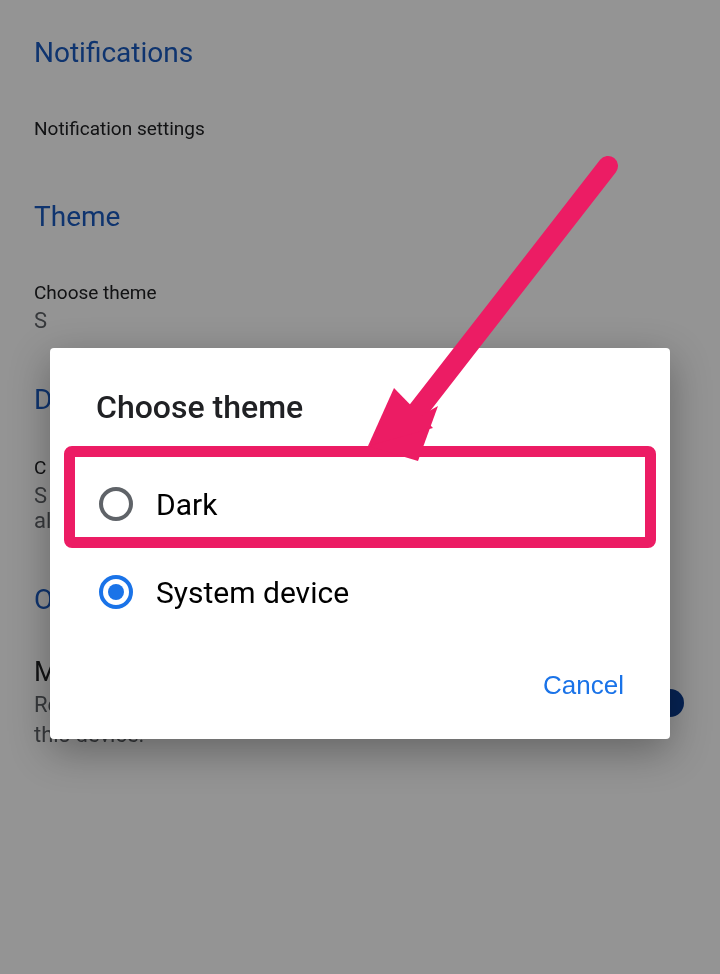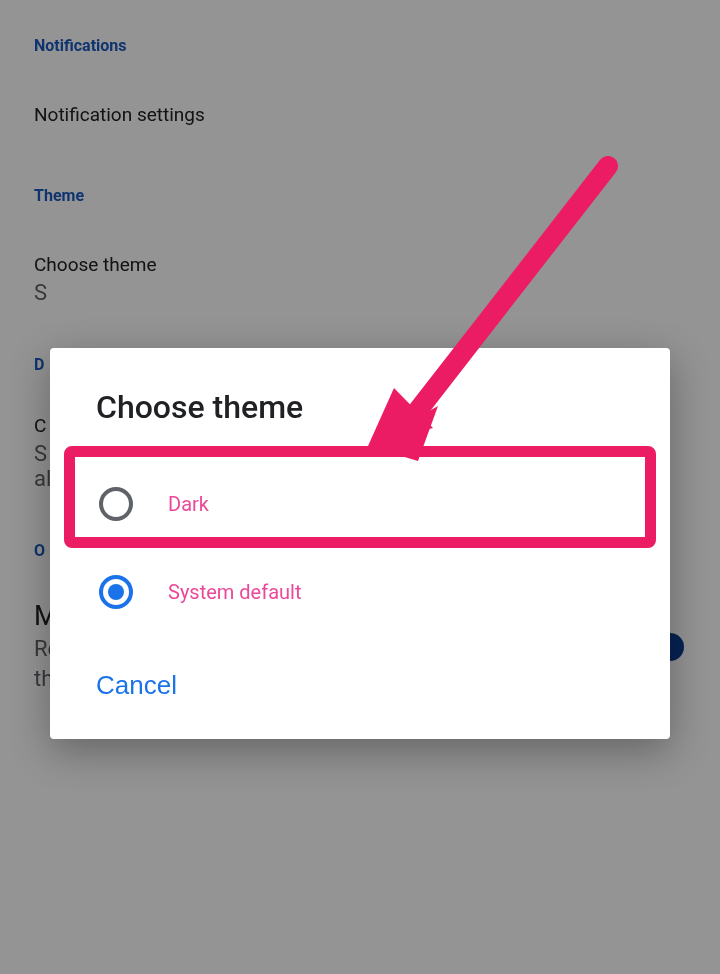--- a/index.html
+++ b/index.html
@@ -7,22 +7,22 @@
     body { position: relative; background: #ffffff; }
 
     
     .settings-page {
       position: absolute; inset: 0;
       padding: 30px 34px;
       color: #202124;
     }
     .section-header {
       color: #1a5bbf;
-      font-size: 16px;
-      font-weight: 700;
+      font-size: 28px;
+      font-weight: 400;
       margin-top: 6px;
       margin-bottom: 48px;
     }
     .setting-title {
       color: #202124;
       font-size: 19px;
       font-weight: 400;
       margin-bottom: 60px;
     }
     .setting-sub {
@@ -94,27 +94,27 @@
       padding: 24px 18px;
       cursor: default;
     }
     .radio {
       width: 40px; height: 40px;
       flex: 0 0 40px;
       display: flex; align-items: center; justify-content: center;
     }
     .radio svg { width: 40px; height: 40px; }
     .radio-label {
-      font-size: 20px;
-      color: #ec4899;
-      margin-left: 32px;
+      font-size: 30px;
+      color: #000000;
+      margin-left: 20px;
     }
     .dialog-actions {
       display: flex;
-      justify-content: flex-start;
+      justify-content: flex-end;
       margin-top: 24px;
     }
     .btn-cancel {
       background: none; border: none;
       color: #1a73e8;
       font-size: 26px;
       font-weight: 500;
       padding: 10px 18px;
       cursor: pointer;
     }
@@ -180,21 +180,21 @@
   </div>
 
 
   <div class="radio-row">
     <span class="radio">
       <svg viewBox="0 0 40 40">
         <circle cx="20" cy="20" r="15" fill="none" stroke="#1a73e8" stroke-width="4"></circle>
         <circle cx="20" cy="20" r="8" fill="#1a73e8"></circle>
       </svg>
     </span>
-    <span class="radio-label">System default</span>
+    <span class="radio-label">System device</span>
   </div>
 
   <div class="dialog-actions">
     <button class="btn-cancel">Cancel</button>
   </div>
 </div>
 
 <div class="highlight-box"></div>
 
 <svg class="arrow-svg" viewBox="0 0 280 320">

